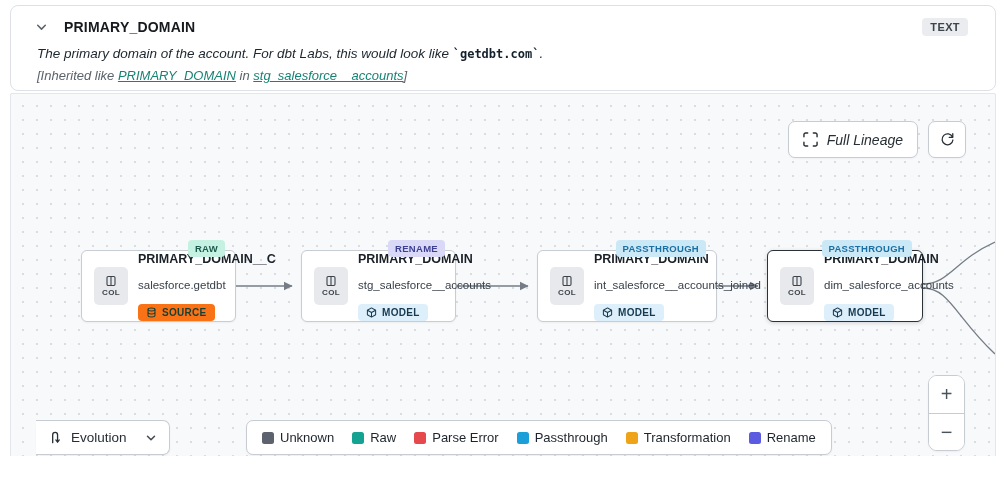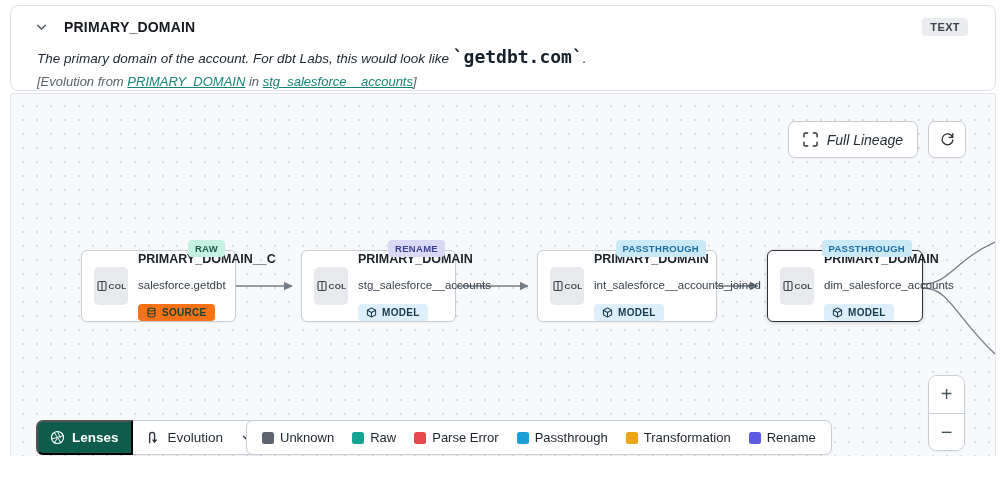--- a/index.html
+++ b/index.html
@@ -10,21 +10,21 @@
   
   .header-card{position:absolute;left:10px;top:5px;width:986px;height:86px;
     background:#fff;border:1px solid #dde1e6;border-radius:8px;padding:9px 14px 0 14px;}
   .header-row{display:flex;align-items:center;gap:16px;padding-left:10px;height:24px;}
   .chev{display:inline-flex;color:#5b636b;cursor:pointer;}
   .col-title{font-size:14px;font-weight:700;color:#16191d;margin:0;letter-spacing:.2px;}
   .type-badge{margin-left:auto;margin-right:13px;background:#eaecef;color:#3c434b;
     font-size:11px;font-weight:600;padding:3px 8px;border-radius:4px;letter-spacing:.4px;}
   .desc{margin:7px 0 0 12px;font-style:italic;font-size:13.5px;color:#1d262e;}
   .desc code{font-family:"DejaVu Sans Mono", monospace;font-style:normal;font-weight:700;
-    font-size:18px;color:#14202b;}
+    font-size:12px;color:#14202b;}
   .inherited{margin:7px 0 0 12px;font-style:italic;font-size:13px;color:#5a626b;}
   .inherited a{color:#178374;text-decoration:underline;cursor:pointer;}
 
   
   .canvas{position:absolute;left:10px;top:93px;width:986px;height:385px;
     background:#f8f9fb;border:1px solid #e3e6ea;border-radius:2px;
     background-image:radial-gradient(circle,#d9dce1 1px,transparent 1.3px);
     background-size:14px 14px;background-position:5px 5px;}
   .edges{position:absolute;left:0;top:0;pointer-events:none;}
 
@@ -36,21 +36,21 @@
   .refresh{position:absolute;top:27px;right:29px;width:38px;height:37px;padding:0;}
 
   
   .node{position:absolute;top:156px;height:72px;background:#fff;border:1px solid #c7cdd3;
     border-radius:6px;box-shadow:0 1px 2px rgba(20,30,40,.05);cursor:pointer;}
   .node.selected{border:1.6px solid #2b3138;box-shadow:0 1px 4px rgba(20,30,40,.18);}
   .node-badge{position:absolute;top:-11px;right:10px;font-size:9.5px;font-weight:700;
     padding:3px 7px;border-radius:4px;letter-spacing:.3px;white-space:nowrap;}
   .node-body{display:flex;align-items:center;gap:10px;padding:0 10px 0 12px;height:100%;}
   .col-chip{flex:none;width:34px;height:38px;background:#e7e9ec;border-radius:5px;
-    display:flex;flex-direction:row;align-items:center;justify-content:center;gap:1px;
+    display:flex;flex-direction:column;align-items:center;justify-content:center;gap:1px;
     font-size:8px;font-weight:700;color:#3c434b;letter-spacing:.3px;}
   .node-text{display:flex;flex-direction:column;gap:13px;min-width:0;}
   .node-title{font-size:12.5px;font-weight:700;color:#1b2128;white-space:nowrap;}
   .node-subtitle{font-size:11.5px;color:#39414a;white-space:nowrap;}
   .res-chip{display:inline-flex;align-items:center;gap:5px;align-self:flex-start;
     font-size:10px;font-weight:700;padding:3px 8px;border-radius:4px;letter-spacing:.3px;}
 
   
   .lenses-bar{position:absolute;left:25px;top:326px;height:35px;display:flex;
     border-radius:7px;box-shadow:0 1px 2px rgba(20,30,40,.05);}
@@ -86,21 +86,21 @@
     <div class="header-row">
       <span class="chev">
         <svg class="icon" width="13" height="13" viewBox="0 0 12 12">
             <polyline points="2.5,4 6,7.5 9.5,4" fill="none" stroke="currentColor" stroke-width="1.4" stroke-linecap="round" stroke-linejoin="round"></polyline>
           </svg>
       </span>
       <h1 class="col-title">PRIMARY_DOMAIN</h1>
       <span class="type-badge">TEXT</span>
     </div>
     <p class="desc"><span>The primary domain of the account. For dbt Labs, this would look like </span><code>`getdbt.com`</code><span>.</span></p>
-    <p class="inherited"><span>[Evolution from </span><a>PRIMARY_DOMAIN</a><span> in </span><a>stg_salesforce__accounts</a><span>]</span></p>
+    <p class="inherited"><span>[Inherited like </span><a>PRIMARY_DOMAIN</a><span> in </span><a>stg_salesforce__accounts</a><span>]</span></p>
   </section>
 
   <section class="canvas">
 
     <svg class="edges" width="984" height="383" viewBox="0 0 984 383">
       <defs>
         <marker id="arrow" markerWidth="8" markerHeight="8" refX="6.5" refY="3.5" orient="auto">
           <path d="M0,0 L7,3.5 L0,7 z" fill="#757c85"></path>
         </marker>
       </defs>
@@ -220,29 +220,20 @@
                 <path d="M6 1 10.5 3.5v5L6 11 1.5 8.5v-5z" fill="none" stroke="currentColor" stroke-width="1.1" stroke-linejoin="round"></path>
                 <path d="M1.5 3.5 6 6l4.5-2.5M6 6v5" fill="none" stroke="currentColor" stroke-width="1.1" stroke-linejoin="round"></path>
               </svg>
             <span>MODEL</span>
           </span>
         </div>
       </div>
     </div>
 
     <div class="lenses-bar">
-      <button class="lenses-btn" style="background-color: rgb(13, 92, 77);">
-        <span>
-          <svg class="icon" width="15" height="15" viewBox="0 0 16 16">
-              <circle cx="8" cy="8" r="6.4" fill="none" stroke="#fff" stroke-width="1.3"></circle>
-              <path d="M8 1.6 L11 8 M14.2 6 L8 8 M11.5 13.4 L8 8 M4.8 14 L8 8 M1.8 9.5 L8 8 M4.5 2.6 L8 8" fill="none" stroke="#fff" stroke-width="1" stroke-linecap="round"></path>
-            </svg>
-        </span>
-        <span>Lenses</span>
-      </button>
       <button class="lens-select">
         <span>
           <svg class="icon" width="15" height="15" viewBox="0 0 16 16">
               <path d="M5 13.5 V5.2 a2.6 2.6 0 0 1 5.2 0 V12" fill="none" stroke="#272e35" stroke-width="1.4" stroke-linecap="round"></path>
               <polyline points="8.4,10.6 10.2,13 12,10.6" fill="none" stroke="#272e35" stroke-width="1.4" stroke-linecap="round" stroke-linejoin="round"></polyline>
             </svg>
         </span>
         <span>Evolution</span>
         <span class="dd-chev">
           <svg class="icon" width="12" height="12" viewBox="0 0 12 12">

